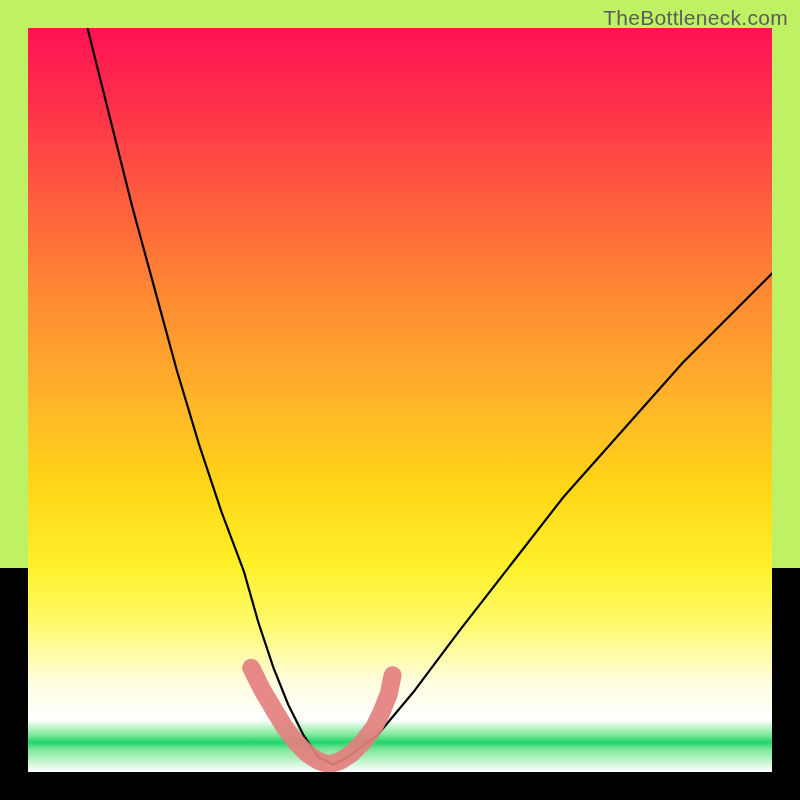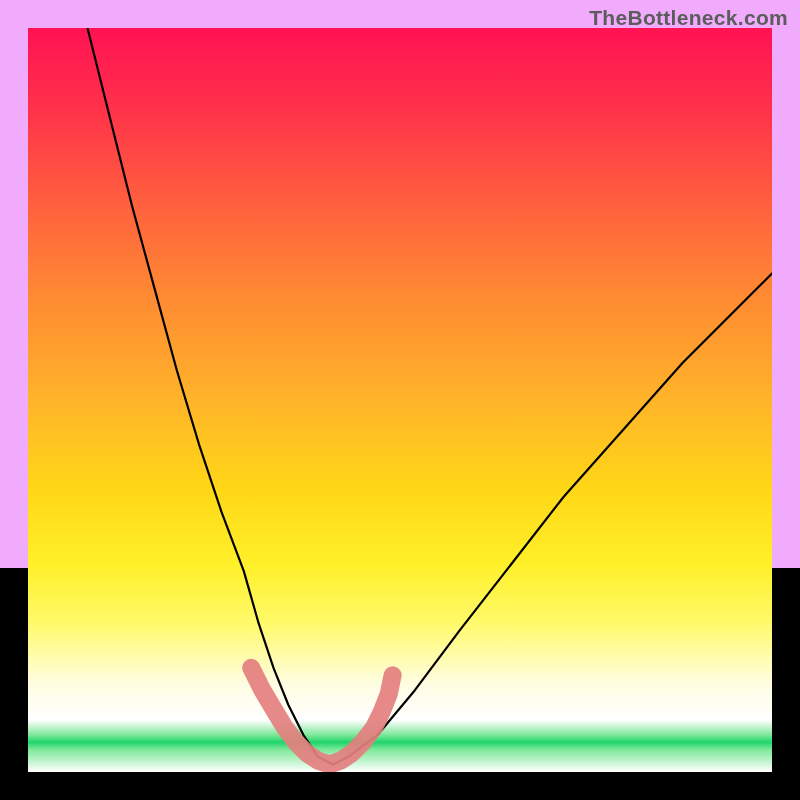--- a/index.html
+++ b/index.html
@@ -8,22 +8,21 @@
     width: 800px;
     height: 800px;
     background: #000;
     overflow: hidden;
     font-family: Arial, Helvetica, sans-serif;
   }
   .outer {
     position: relative;
     width: 800px;
     height: 568px;
-    background: #f0abfc;
-    font-weight: bold;
+    background: #bef264;
   }
   .watermark {
     position: absolute;
     top: 6px;
     right: 12px;
     color: #5c5c5c;
     font-size: 21px;
     letter-spacing: 0.3px;
     z-index: 10;
     user-select: none;

